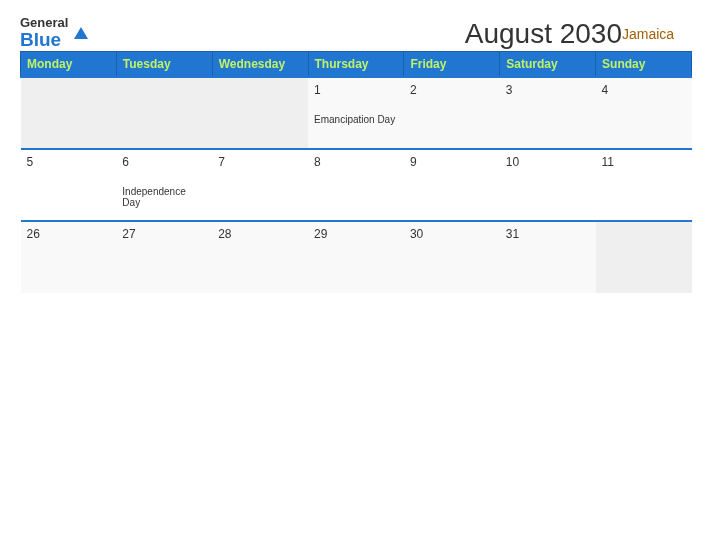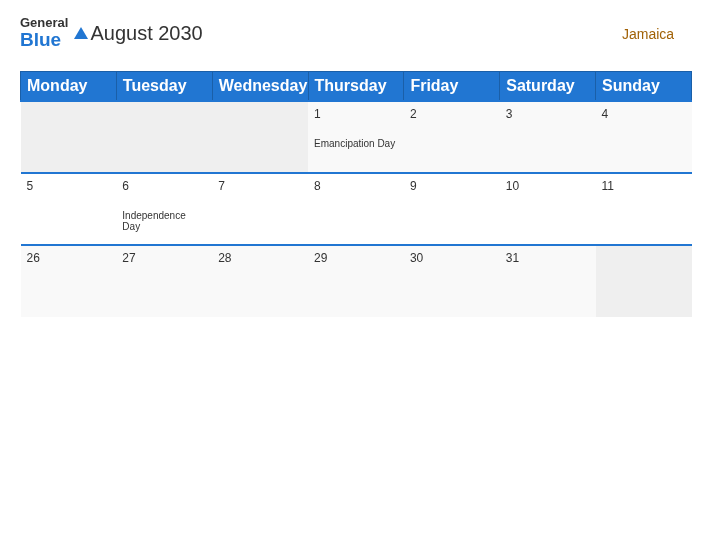--- a/index.html
+++ b/index.html
@@ -13,21 +13,21 @@
     .page {
       width: 712px;
       height: 550px;
       padding: 16px 20px;
       background: #fff;
     }
     .header {
       display: flex;
       align-items: center;
       justify-content: space-between;
-      margin-bottom: 20px;
+      margin-bottom: 0;
     }
     .logo {
       display: flex;
       align-items: center;
       gap: 4px;
     }
     .logo-text-general {
       font-size: 13px;
       font-weight: bold;
       color: #333;
@@ -37,41 +37,41 @@
       font-size: 19px;
       font-weight: bold;
       color: #2176d2;
       line-height: 1.1;
     }
     .logo-icon {
       width: 18px;
       height: 18px;
     }
     .calendar-title {
-      font-size: 20px;
+      font-size: 28px;
       font-weight: normal;
       color: #333;
       flex: 1;
-      text-align: left;
+      text-align: right;
     }
     .country-label {
       font-size: 14px;
       color: #a16207;
       min-width: 70px;
       text-align: left;
     }
     .calendar-table {
       width: 100%;
       border-collapse: collapse;
       table-layout: fixed;
     }
     .calendar-table thead tr th {
       background-color: #2176d2;
-      color: #ffffff;
-      font-size: 16px;
+      color: #bef264;
+      font-size: 12px;
       font-weight: bold;
       text-align: left;
       padding: 5px 6px;
       border: 1px solid #1a5fa8;
     }
     .calendar-table tbody tr {
       border-top: 2px solid #2176d2;
     }
     .calendar-table tbody tr td {
       vertical-align: top;

